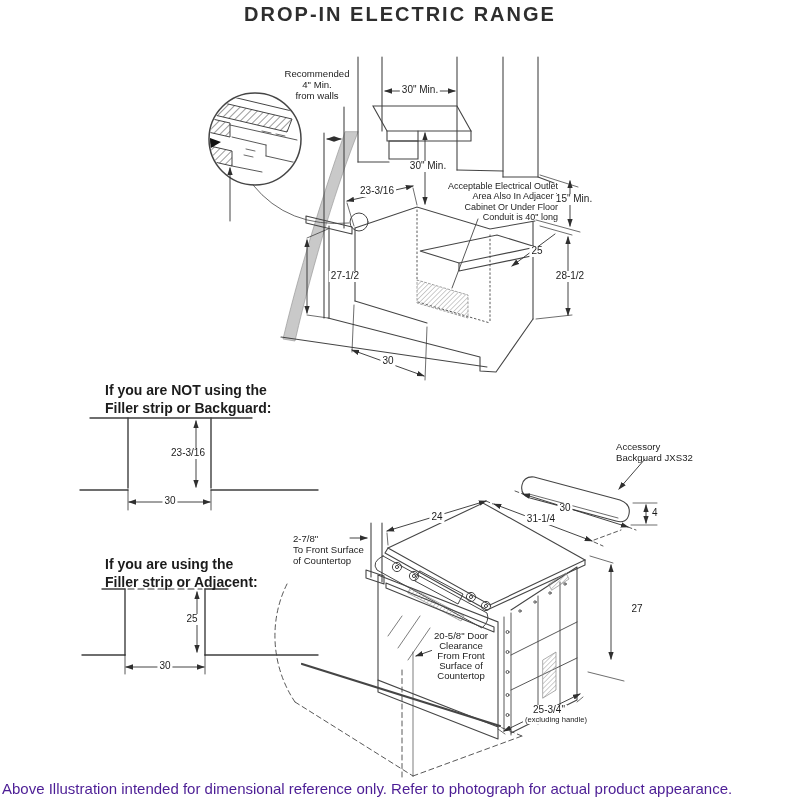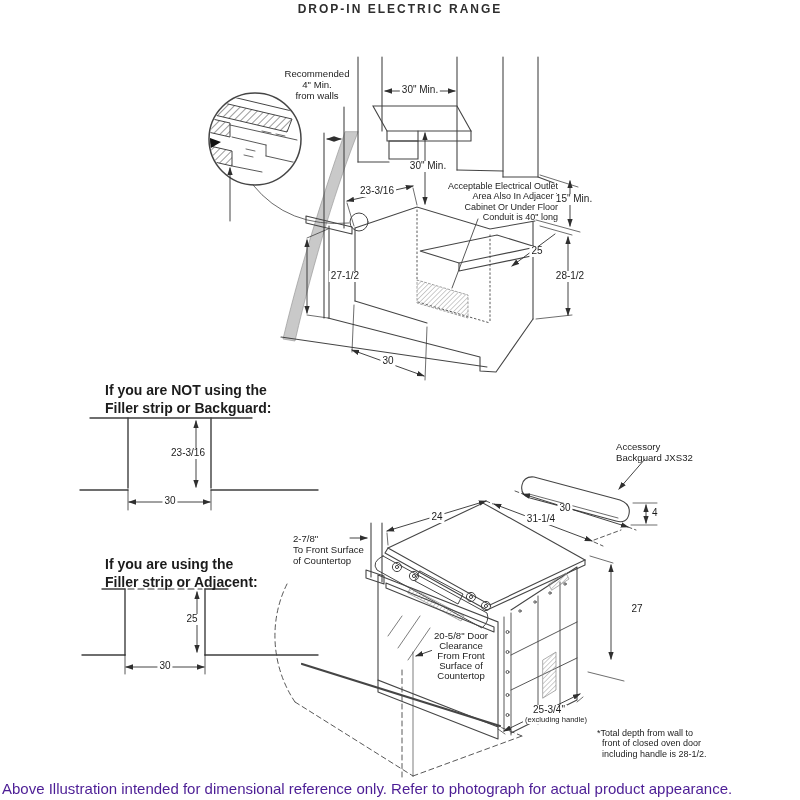--- a/index.html
+++ b/index.html
@@ -3,21 +3,21 @@
 <meta charset="utf-8">
 <style>
   html,body{margin:0;padding:0;background:#fff;}
   .stage{position:relative;width:800px;height:800px;background:#ffffff;overflow:hidden;
          font-family:"Liberation Sans",sans-serif;color:#1c1c1c;}
   svg.art{position:absolute;left:0;top:0;}
   .lbl{position:absolute;white-space:pre-line;line-height:1.16;color:#1c1c1c;
        font-family:"Liberation Sans",sans-serif;}
   .c{text-align:center;transform:translateX(-50%);}
   .bg{background:#fff;padding:0 2px;line-height:1.05;}
-  .title{left:0;right:0;top:3px;text-align:center;font-size:12px;font-weight:bold;
+  .title{left:0;right:0;top:3px;text-align:center;font-size:20px;font-weight:bold;
          letter-spacing:2px;color:#2e2e2e;white-space:nowrap;}
   .caption{left:2px;top:780px;width:798px;font-size:15px;color:#4c1d95;white-space:nowrap;}
   .dim{font-size:10px;}
   .small{font-size:9px;}
   .note{font-size:9.6px;}
   .head{font-size:14px;font-weight:bold;line-height:1.25;}
   .tiny{font-size:7.6px;}
   .pre{white-space:pre;}
 </style>
 </head>
@@ -271,19 +271,16 @@
 To Front Surface
 of Countertop</div>
 <div class="lbl dim c bg" style="left:610px;top:604px;margin-left:27px;">27</div>
 <div class="lbl note c bg" style="left:461px;top:631px;text-align:center;">20-5/8" Door
 Clearance
 From Front
 Surface of
 Countertop</div>
 <div class="lbl dim c bg" style="left:549px;top:705px;">25-3/4"</div>
 <div class="lbl tiny c bg" style="left:556px;top:716px;">(excluding handle)</div>
-<div class="lbl small pre" style="left:597px;top:728px;">*Total depth from wall to
-  front of closed oven door
-  including handle is 28-1/2.</div>
 
 <div class="lbl caption">Above Illustration intended for dimensional reference only. Refer to photograph for actual product appearance.</div>
 
 </div>
 
 </body></html>

